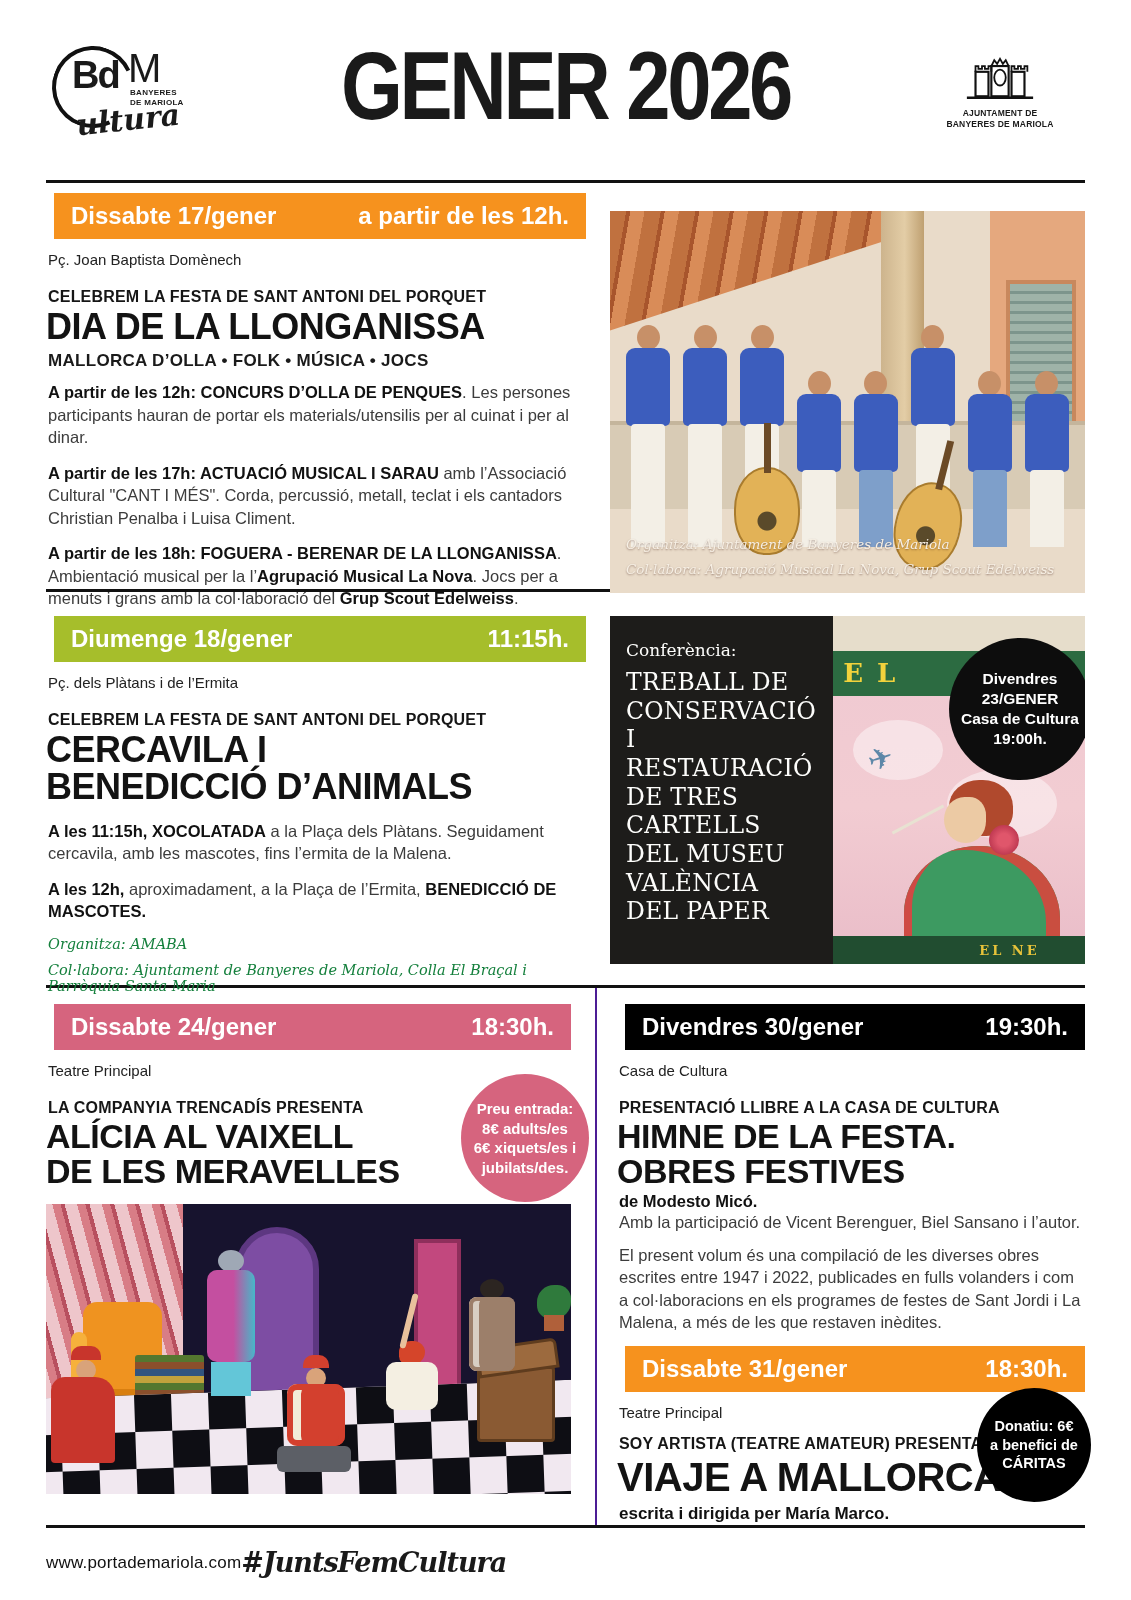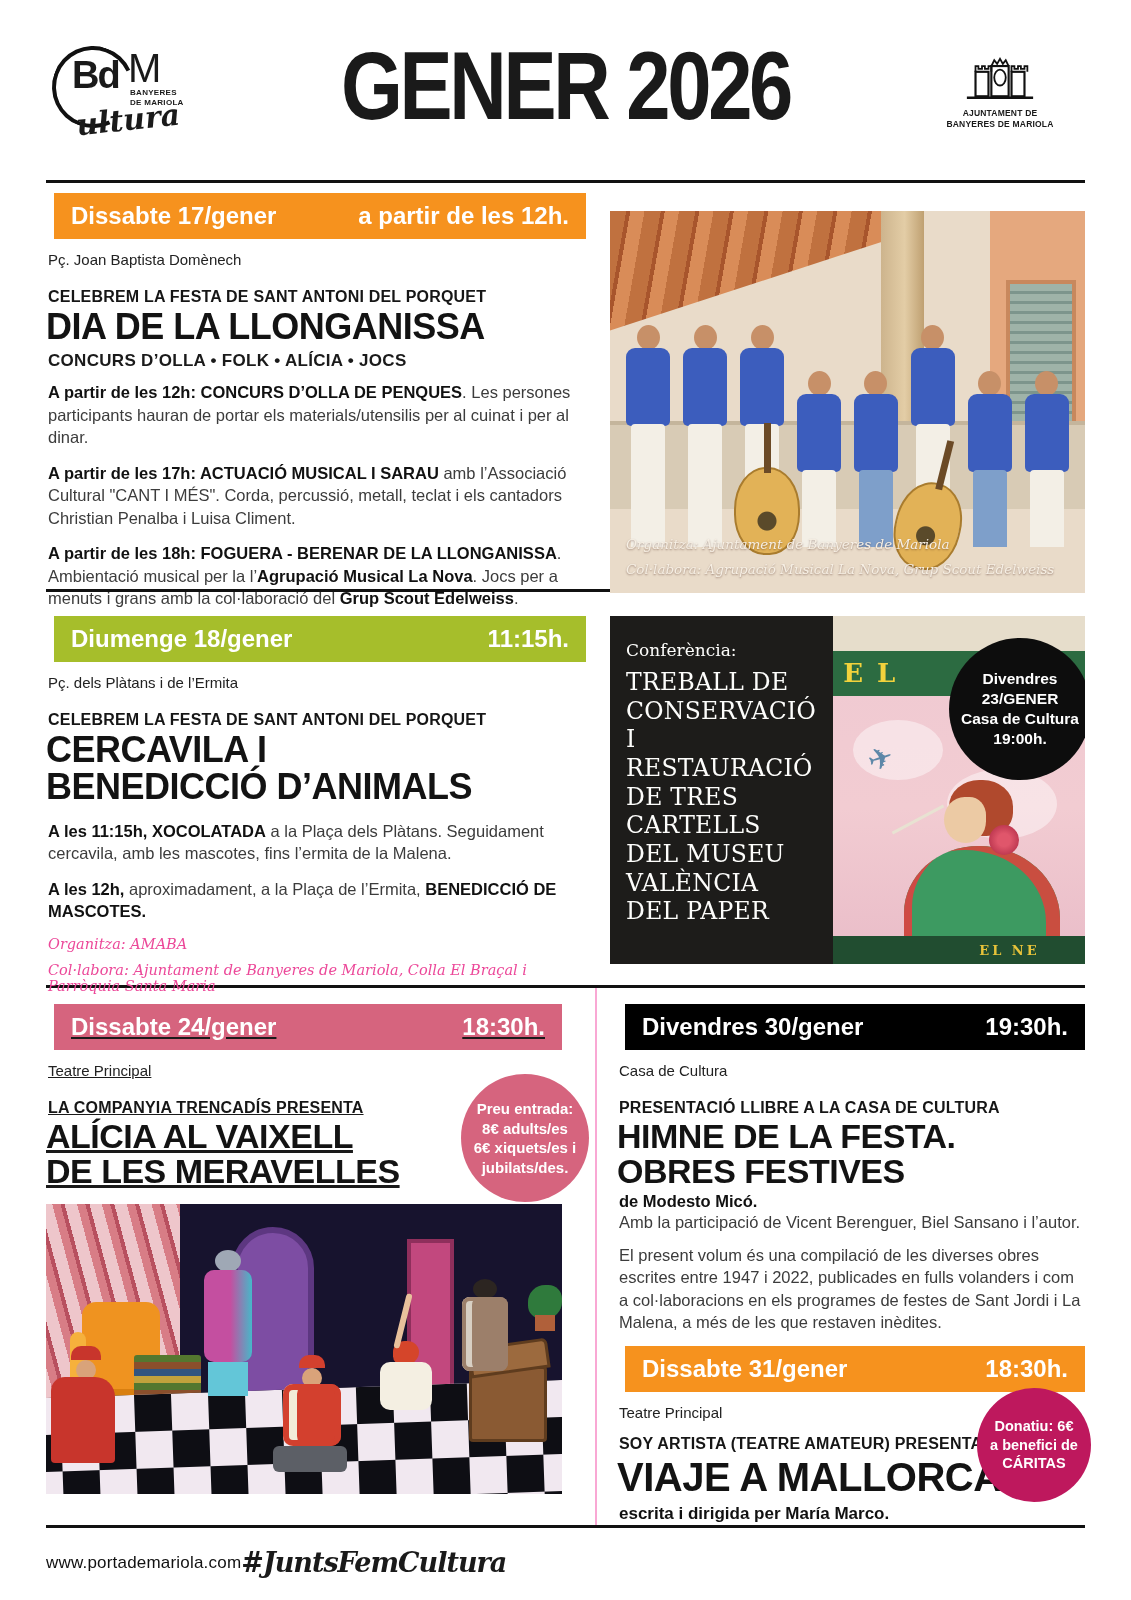--- a/index.html
+++ b/index.html
@@ -31,21 +31,21 @@
   .banner--green{background:#A6BE2B;}
   .banner--pink{background:#D6647E;}
   .banner--blue{background:#000000;}
   .loc{font-size:15px;margin:12px 0 0 2px;color:#222;}
   .kicker{font-size:16px;font-weight:700;letter-spacing:.2px;margin:20px 0 2px 2px;color:#161616;}
   .ev-title{font-size:36px;font-weight:900;line-height:1.04;letter-spacing:-.5px;margin:2px 0 6px 0;color:#131313;}
   .ev-title span{display:block;}
   .ev-sub{font-size:17px;font-weight:700;letter-spacing:.3px;margin:2px 0 10px 2px;}
   .body-p{font-size:16.5px;line-height:1.36;color:#3c3c3c;margin:0 0 13px 2px;}
   .body-p b{color:#111;font-weight:800;}
-  .credit-line{font-family:"DejaVu Serif",serif;font-style:italic;font-size:14.5px;color:#ec4899;margin:10px 0 0 2px;}
+  .credit-line{font-family:"DejaVu Serif",serif;font-style:italic;font-size:14.5px;color:#15803d;margin:10px 0 0 2px;}
 
   
   .badge{border-radius:50%;color:#fff;font-weight:800;display:flex;flex-direction:column;justify-content:center;align-items:center;text-align:center;line-height:1.3;}
   .badge span{display:block;}
 
   
   .photo-band{position:relative;height:382px;margin-top:18px;background:#e9dbc9;overflow:hidden;}
   .pb-roof{position:absolute;left:0;top:0;width:62%;height:34%;background:repeating-linear-gradient(100deg,#c0713f 0 16px,#a8552c 16px 20px,#d98c58 20px 34px);clip-path:polygon(0 0,100% 0,100% 18%,0 92%);}
   .pb-wallR{position:absolute;right:0;top:0;width:20%;height:78%;background:#e5a87e;}
   .pb-window{position:absolute;right:2%;top:18%;width:13%;height:42%;background:repeating-linear-gradient(#9fb3a8 0 7px,#7d958c 7px 10px);border:4px solid #c8885d;}
@@ -79,25 +79,25 @@
   .plane{position:absolute;left:14%;top:36%;font-size:30px;color:#5d87a8;transform:rotate(-18deg);}
   .woman-hair{position:absolute;left:46%;top:47%;width:64px;height:56px;background:#b0492d;border-radius:50% 50% 44% 56%;}
   .woman-face{position:absolute;left:44%;top:52%;width:42px;height:46px;background:#eccaa4;border-radius:50% 40% 48% 52%;}
   .woman-rose{position:absolute;left:62%;top:60%;width:30px;height:30px;background:radial-gradient(circle,#e0566b 30%,#c03a52 70%);border-radius:50%;}
   .woman-shawl{position:absolute;left:28%;top:66%;width:62%;height:40%;background:#3d9a61;border-radius:48% 52% 0 0;box-shadow:inset 8px -6px 0 #cf4a44,inset -14px 4px 0 #c94e40;}
   .cig{position:absolute;left:22%;top:58%;width:58px;height:3px;background:#e8e2d2;transform:rotate(-28deg);}
   .cr-bottom{position:absolute;left:0;bottom:0;width:100%;height:8%;background:#214d30;color:#e7c33a;font-family:"DejaVu Serif",serif;font-weight:700;font-size:13px;display:flex;align-items:center;padding-left:58%;letter-spacing:3px;}
   .conf-badge{position:absolute;top:22px;right:-6px;width:142px;height:142px;background:#0d0d0d;font-size:15.5px;}
 
   
-  .half-l{flex:0 0 551px;box-sizing:border-box;padding:16px 33px 0 0;border-right:2px solid #f9a8d4;position:relative;text-decoration:underline;}
+  .half-l{flex:0 0 551px;box-sizing:border-box;padding:16px 24px 0 0;border-right:2px solid #4c1d95;position:relative;}
   .half-r{flex:1;box-sizing:border-box;padding:16px 0 0 20px;position:relative;min-width:0;}
   .title-sm{font-size:34px;}
   .badge--pink{position:absolute;top:86px;right:6px;width:128px;height:128px;background:#D6647E;font-size:15px;}
-  .badge--orange{position:absolute;top:400px;right:-6px;width:114px;height:114px;background:#be185d;font-size:14.5px;z-index:3;}
+  .badge--orange{position:absolute;top:400px;right:-6px;width:114px;height:114px;background:#000000;font-size:14.5px;z-index:3;}
   .author-line{font-size:16.5px;font-weight:800;color:#111;margin:2px 0 0 2px;}
   .partic-line{font-size:16.5px;color:#3c3c3c;margin:2px 0 12px 2px;}
   .viaje-title{font-size:40px;font-weight:900;letter-spacing:-.5px;margin:0 0 4px 0;color:#131313;white-space:nowrap;}
   .credit-bold{font-size:17px;font-weight:700;color:#111;margin:2px 0 0 2px;}
   .banner-mt{margin-top:12px;}
 
   
   .photo-theatre{position:relative;height:290px;margin-top:14px;background:#17132e;overflow:hidden;}
   .th-swirl{position:absolute;left:0;top:0;width:26%;height:72%;background:repeating-linear-gradient(75deg,#eec6cb 0 12px,#d87d86 12px 20px,#b8505f 20px 24px);}
   .th-wallpaper{position:absolute;left:52%;top:0;width:26%;height:100%;background:#b3bce8 radial-gradient(circle at 30% 25%,#3a47ae 0 9px,transparent 10px),radial-gradient(circle at 70% 55%,#3a47ae 0 9px,transparent 10px),radial-gradient(circle at 40% 85%,#3a47ae 0 8px,transparent 9px);}
@@ -179,21 +179,21 @@
     <div class="colL">
       <div class="banner banner--orange">
         <span>Dissabte 17/gener</span>
         <span>a partir de les 12h.</span>
       </div>
       <div class="loc">Pç. Joan Baptista Domènech</div>
       <div class="kicker">CELEBREM LA FESTA DE SANT ANTONI DEL PORQUET</div>
       <h2 class="ev-title">
         <span>DIA DE LA LLONGANISSA</span>
       </h2>
-      <div class="ev-sub">CONCURS D’OLLA • FOLK • ALÍCIA • JOCS</div>
+      <div class="ev-sub">MALLORCA D’OLLA • FOLK • MÚSICA • JOCS</div>
       <p class="body-p"><b>A partir de les 12h: CONCURS D’OLLA DE PENQUES</b><span>. Les persones participants hauran de portar els materials/utensilis per al cuinat i per al dinar.</span></p>
       <p class="body-p"><b>A partir de les 17h: ACTUACIÓ MUSICAL I SARAU</b><span> amb l’Associació Cultural "CANT I MÉS". Corda, percussió, metall, teclat i els cantadors Christian Penalba i Luisa Climent.</span></p>
       <p class="body-p"><b>A partir de les 18h: FOGUERA - BERENAR DE LA LLONGANISSA</b><span>. Ambientació musical per la l’</span><b>Agrupació Musical La Nova</b><span>. Jocs per a menuts i grans amb la col·laboració del </span><b>Grup Scout Edelweiss</b><span>.</span></p>
     </div>
     <div class="colR">
       <div class="photo-band">
         <div class="pb-roof"></div>
         <div class="pb-wallR"></div>
         <div class="pb-window"></div>
         <div class="pb-pillar"></div>

